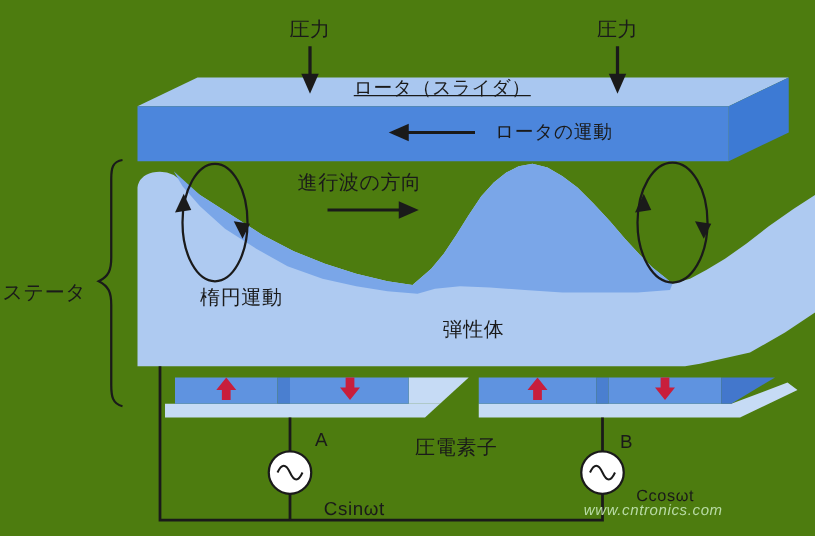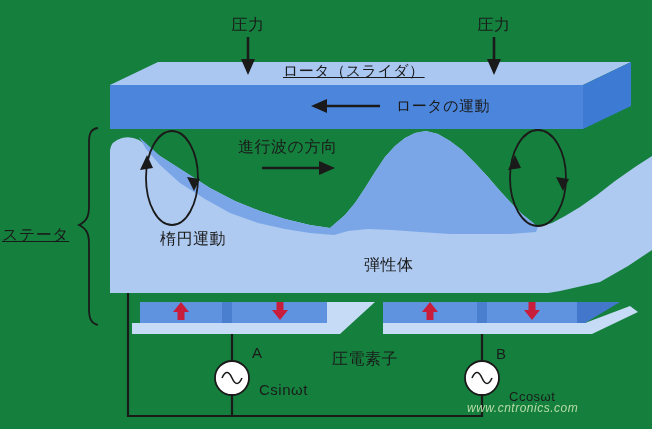--- a/index.html
+++ b/index.html
@@ -1,17 +1,17 @@
 <!DOCTYPE html>
 <html><head>
 <meta charset="utf-8">
 <style>
   html,body{margin:0;padding:0;background:#fff;}
   .stage{
-    position:relative;width:652px;height:429px;background:#15803d;
+    position:relative;width:652px;height:429px;background:#4d7c0f;
     font-family:"Liberation Sans","DejaVu Sans",sans-serif;
     overflow:hidden;
   }
   .stage svg{position:absolute;left:0;top:0;}
   .lbl{
     position:absolute;color:#1a1a1a;font-size:16px;line-height:1.05;
     white-space:nowrap;letter-spacing:0.5px;
   }
   .lbl.center{text-align:center;}
   .watermark{
@@ -114,26 +114,26 @@
   <div class="lbl center" style="left:468px;top:17px;width:52px;">圧力</div>
 
   <div class="lbl center" style="left:283px;top:63px;width:140px;font-size:15px;text-decoration:underline;">ロータ（スライダ）</div>
 
   <div class="lbl" style="left:396px;top:98px;font-size:15px;">ロータの運動</div>
 
   <div class="lbl" style="left:238px;top:139px;">進行波の方向</div>
 
   <div class="lbl" style="left:137px;top:231px;margin-left:23px;">楕円運動</div>
 
-  <div class="lbl" style="left:2px;top:227px;text-decoration:underline;">ステータ</div>
+  <div class="lbl" style="left:2px;top:227px;">ステータ</div>
 
-  <div class="lbl" style="left:364px;top:257px;">弾性体</div>
+  <div class="lbl" style="left:354px;top:257px;">弾性体</div>
 
   <div class="lbl" style="left:332px;top:351px;">圧電素子</div>
 
   <div class="lbl" style="left:252px;top:345px;font-size:15px;">A</div>
-  <div class="lbl" style="left:259px;top:382px;font-size:15px;">Csinωt</div>
+  <div class="lbl" style="left:259px;top:400px;font-size:15px;">Csinωt</div>
 
   <div class="lbl" style="left:496px;top:346px;font-size:15px;">B</div>
   <div class="lbl" style="left:509px;top:390px;font-size:13px;">Ccosωt</div>
 
   <div class="watermark" style="left:467px;top:401px;">www.cntronics.com</div>
 </div>
 
 </body></html>

